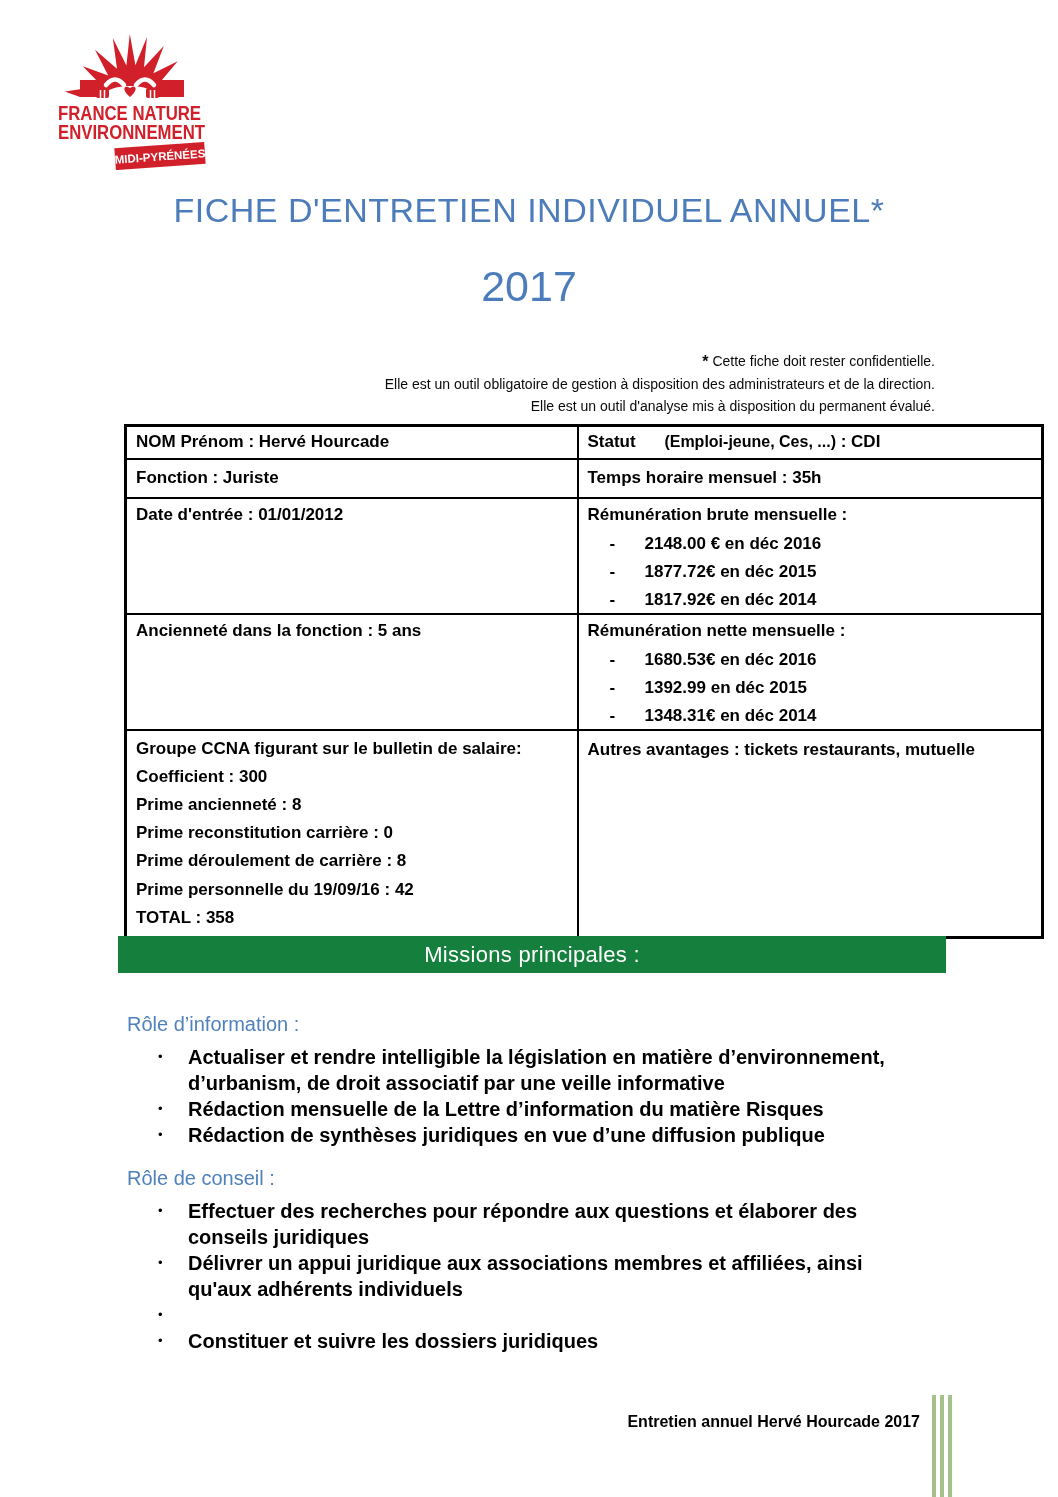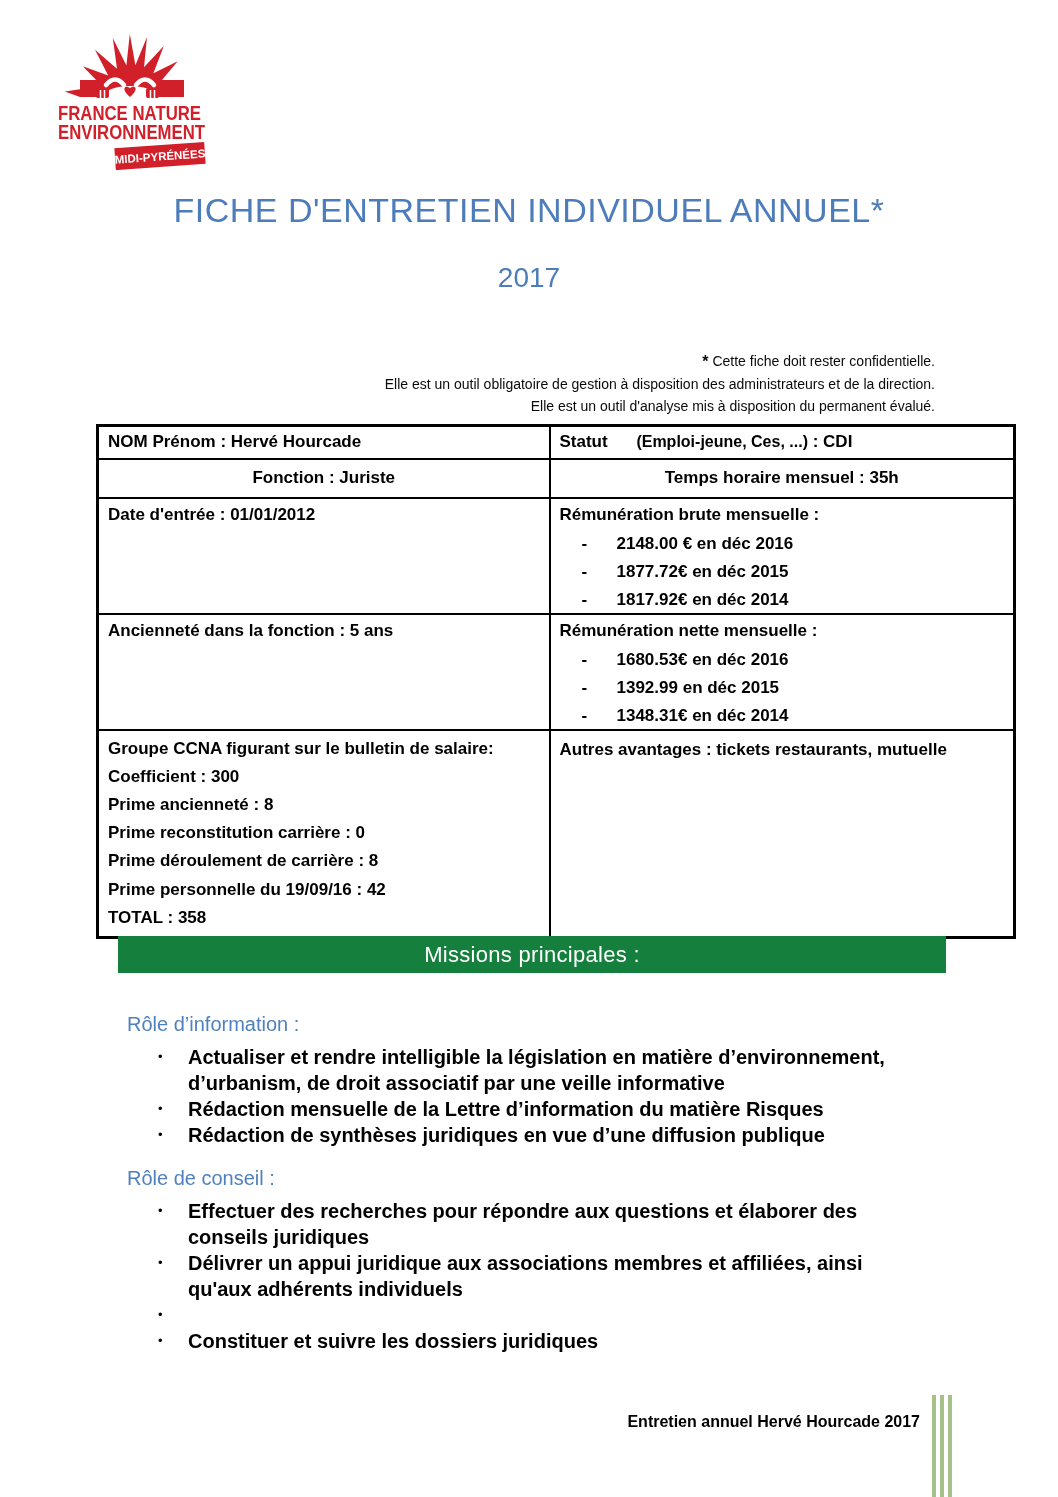--- a/index.html
+++ b/index.html
@@ -14,44 +14,44 @@
   .logo { position:absolute; left:56px; top:33px; width:150px; height:137px; }
 
   
   .doc-title {
     position:absolute; top:191px; left:0; width:100%;
     text-align:center; font-size:34px; font-weight:400;
     color:#4d7cba; letter-spacing:0.5px;
   }
   .doc-year {
     position:absolute; top:262px; left:0; width:100%;
-    text-align:center; font-size:28px; font-weight:400; color:#4d7cba;
+    text-align:center; font-size:43px; font-weight:400; color:#4d7cba;
   }
 
   
   .note {
     position:absolute; top:350px; right:123px;
     text-align:right; font-size:14px; line-height:22px; color:#0a0a0a;
   }
   .note-star { font-weight:700; font-size:16px; vertical-align:-1px; }
 
   
   .info-table {
-    position:absolute; left:96px; top:424px; width:917px;
+    position:absolute; left:124px; top:424px; width:917px;
     border-collapse:collapse; border:3px solid #000;
     table-layout:fixed;
   }
   .info-table td {
     border:2px solid #000; vertical-align:top;
     font-size:17px; font-weight:700; padding:4px 9px;
   }
   .col-left  { width:452px; }
   .col-right { width:465px; }
   tr.r1 td, tr.r2 td { vertical-align:middle; padding-top:2px; padding-bottom:2px; }
-  tr.r1 { height:33px; } tr.r2 { height:39px;text-align:center; }
+  tr.r1 { height:33px; } tr.r2 { height:39px; }
   tr.r3 { height:114px; } tr.r4 { height:113px;margin-top:10px; } tr.r5 { height:193px;padding-left:12px; }
   .small-paren { font-size:16px;margin-left:24px; }
   .cell-title { display:block; margin-top:2px; }
   .dash-row { display:flex; margin-top:9px; padding-left:22px; line-height:19px; }
   .dash-row .dash { width:35px; flex:0 0 35px; }
   .ccna-line { line-height:28.2px; }
   .avantages-text { display:block; margin-top:5px; }
 
   
   .banner {

